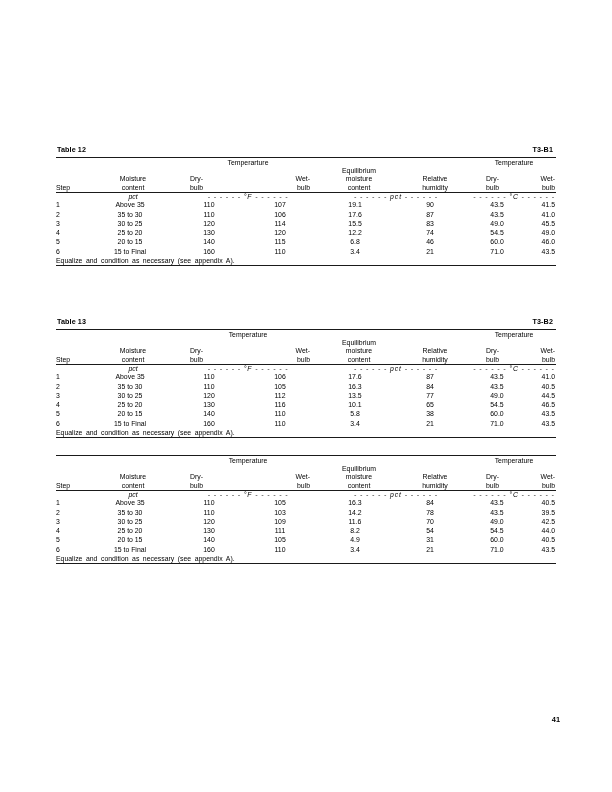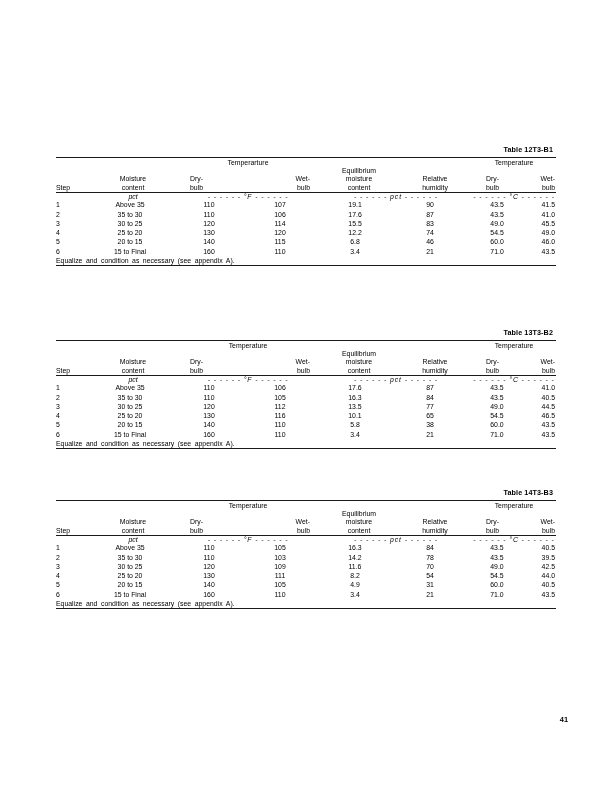--- a/index.html
+++ b/index.html
@@ -22,26 +22,26 @@
     height: 792px;
   }
 
   
   .table-block {
     position: absolute;
     left: 56px;
     width: 500px;
   }
   .block-1 { top: 112px; }
-  .block-2 { top: 295px; }
+  .block-2 { top: 284px; }
   .block-3 { top: 455px; }
 
   .block-caption {
     display: flex;
-    justify-content: flex-end;
+    justify-content: space-between;
     align-items: baseline;
     font-size: 7.2px;
     font-weight: bold;
     letter-spacing: 0.1px;
     padding: 0 1px 3px 1px;
   }
   .block-caption .tbl-id { padding-right: 2px; margin-top: 33px; }
 
   .rule-top {
     border-top: 1.3px solid #1a1a1a;
@@ -138,21 +138,21 @@
     line-height: 9.3px;
     padding-top: 0.5px;
     padding-bottom: 1.5px;
     text-align: left;
     word-spacing: 1.6px;
   }
 
   
   .page-number {
     position: absolute;
-    right: 44px;
+    right: 52px;
     top: 715px;
     font-size: 7.4px;
     font-weight: bold;
   }
 </style>
 </head>
 <body>
 
 <div class="page">
 
@@ -428,24 +428,20 @@
         </tr>
         <tr class="note-row">
           <td colspan="8">Equalize and condition as necessary (see appendix A).</td>
         </tr>
       </tbody>
     </table>
     <div class="rule-bottom"></div>
   </div>
 
   <div class="table-block block-3">
-    <div class="block-caption">
-      <span class="tbl-title">Table 14</span>
-      <span class="tbl-id">T3-B3</span>
-    </div>
     <div class="rule-top"></div>
     <table class="data">
       <colgroup>
         <col class="c-step">
           <col class="c-mc">
           <col class="c-fdry">
           <col class="c-fwet">
         <col class="c-emc">
           <col class="c-rh">
           <col class="c-cdry">

